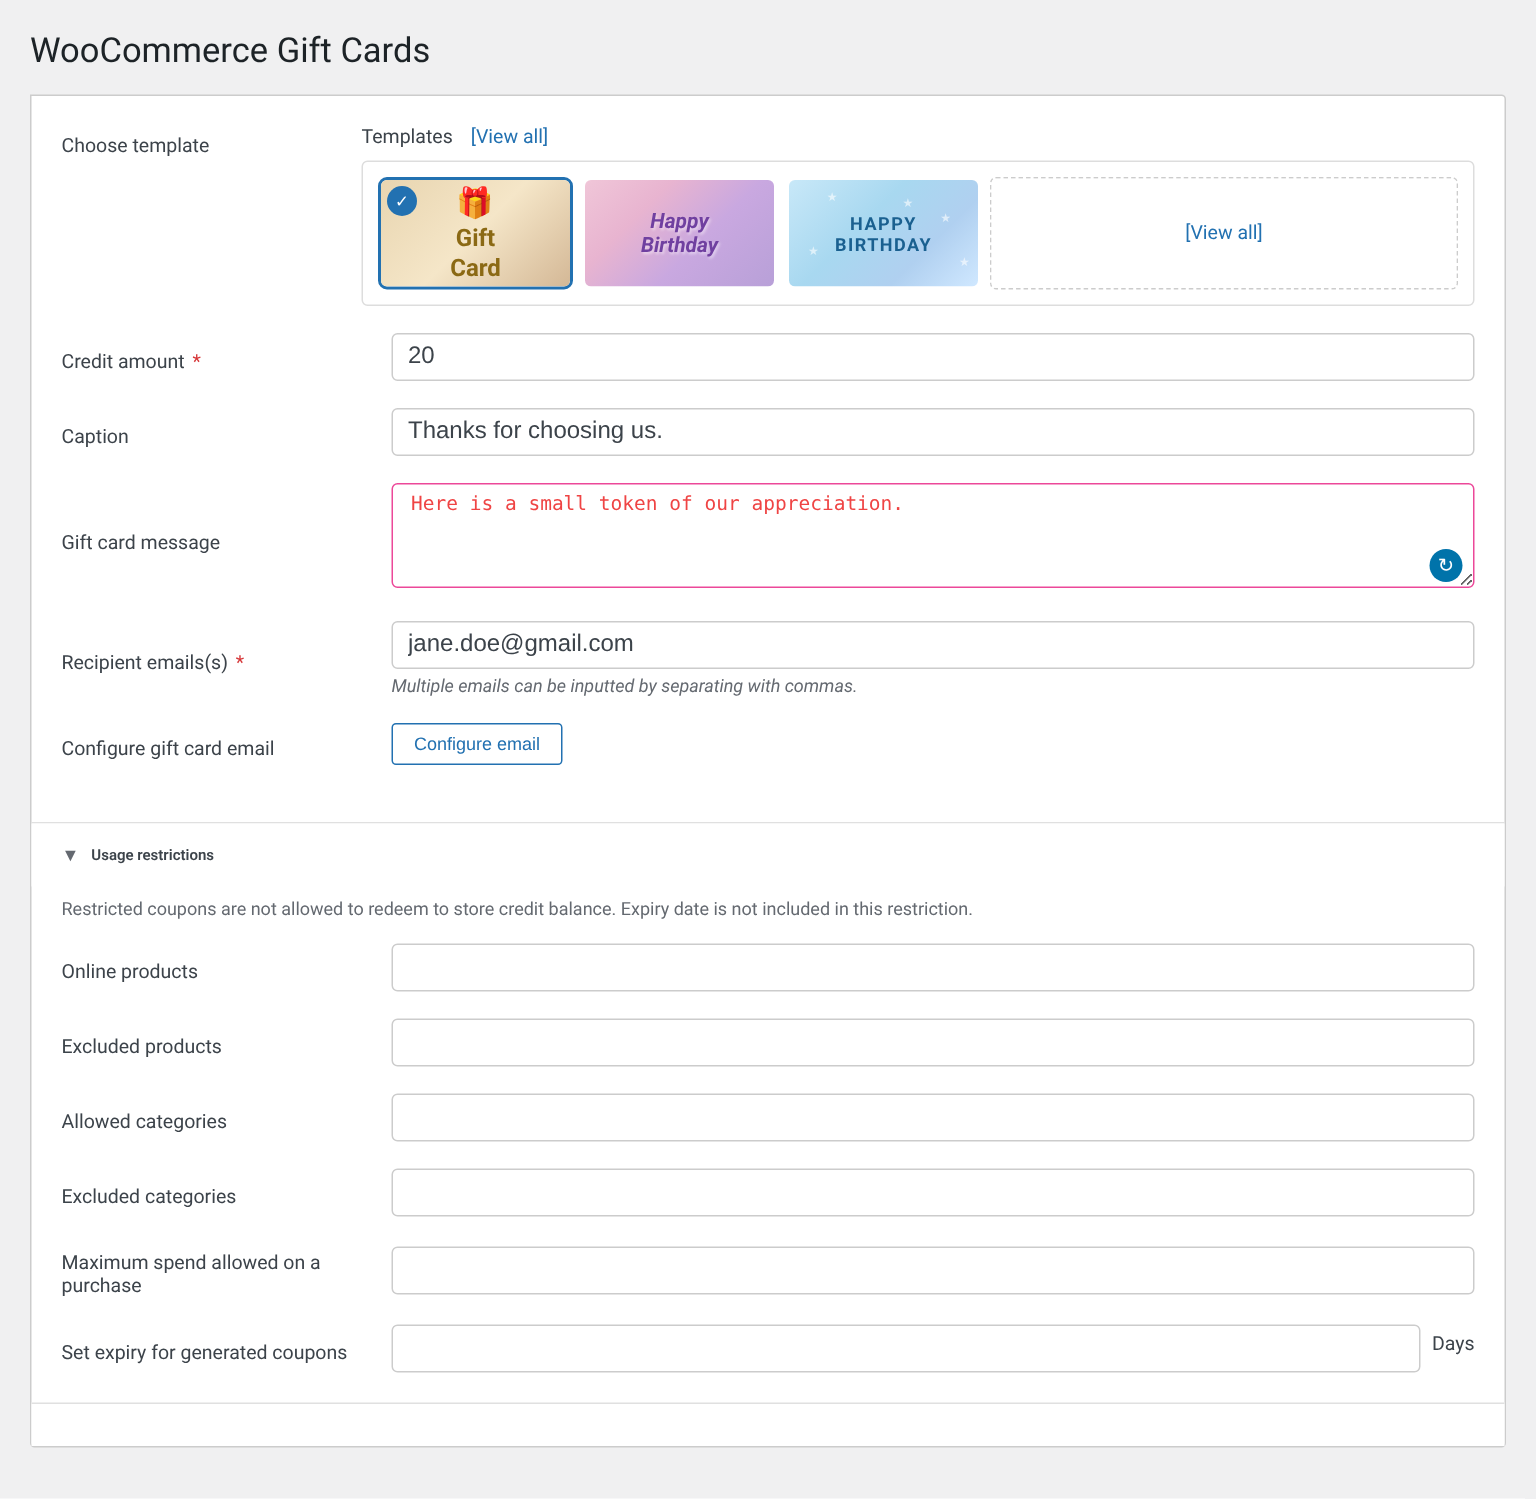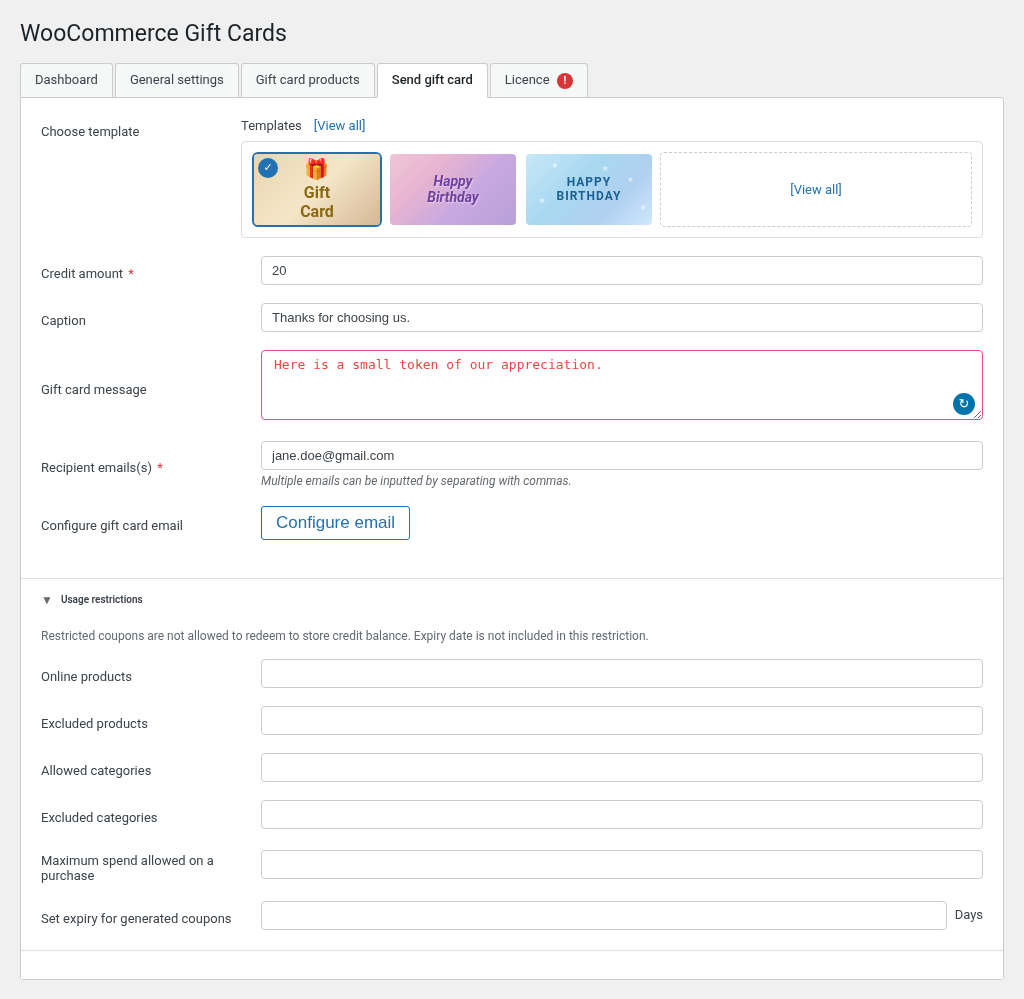--- a/index.html
+++ b/index.html
@@ -89,21 +89,21 @@
       margin-left: 2px;
     }
     .form-field {
       flex: 1;
     }
     .form-input {
       width: 100%;
       padding: 6px 10px;
       border: 1px solid #ccc;
       border-radius: 4px;
-      font-size: 13px;
+      font-size: 16px;
       color: #3c434a;
       background: #fff;
       outline: none;
     }
     .form-textarea {
       width: 100%;
       padding: 6px 12px;
       border: 1px solid #ec4899;
       border-radius: 4px;
       font-size: 13px;
@@ -273,21 +273,21 @@
       font-size: 13px;
     }
     
     .btn-outline {
       padding: 6px 14px;
       border: 1px solid #2271b1;
       background: #fff;
       color: #2271b1;
       border-radius: 3px;
       cursor: pointer;
-      font-size: 17px;
+      font-size: 12px;
     }
     
     .section-divider {
       border: none;
       border-top: 1px solid #e0e0e0;
       margin: 0 0 0 0;
     }
     .section-header {
       display: flex;
       align-items: center;
@@ -347,30 +347,20 @@
       font-size: 8px;
     }
   </style>
 </head>
 <body>
 
 <div class="page-wrapper">
 
   <h1 class="page-title">WooCommerce Gift Cards</h1>
 
-  <div class="tabs-nav">
-    <span class="tab-item">Dashboard</span>
-    <span class="tab-item">General settings</span>
-    <span class="tab-item">Gift card products</span>
-    <span class="tab-item active">Send gift card</span>
-    <span class="tab-item">
-      <span>Licence</span>
-      <span class="licence-badge">!</span>
-    </span>
-  </div>
 
   <div class="main-content">
     <div class="form-section">
 
       <div class="template-row">
         <div class="template-label">Choose template</div>
         <div class="template-field">
           <div class="template-header">
             <span class="template-title">Templates</span>
             <a class="view-all-link" href="#">[View all]</a>

